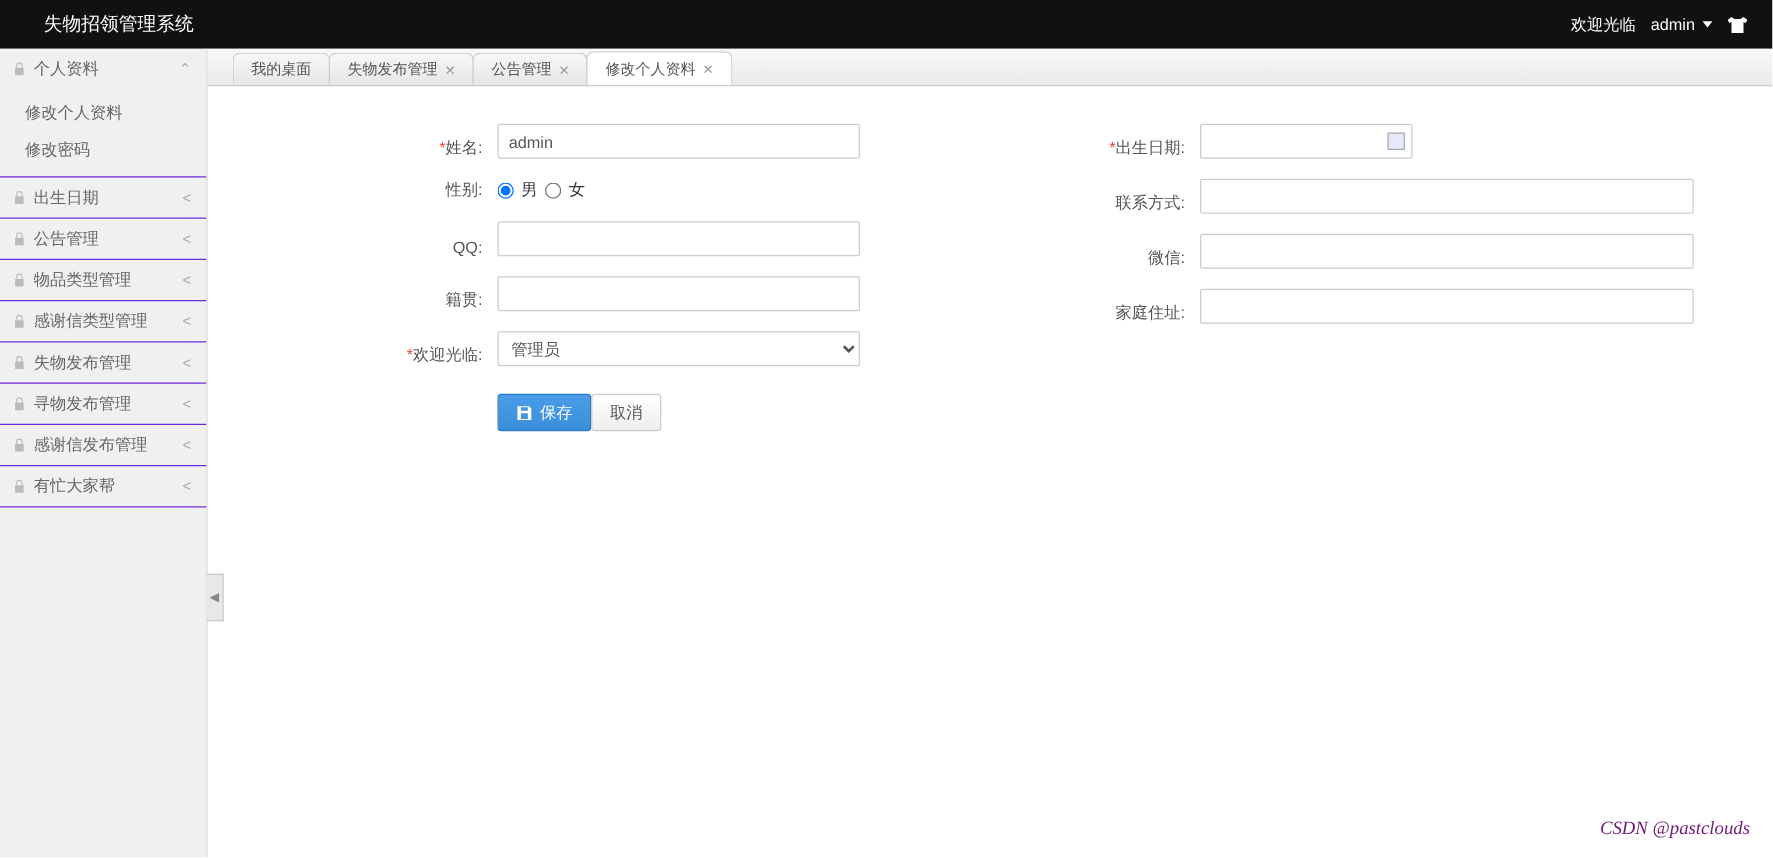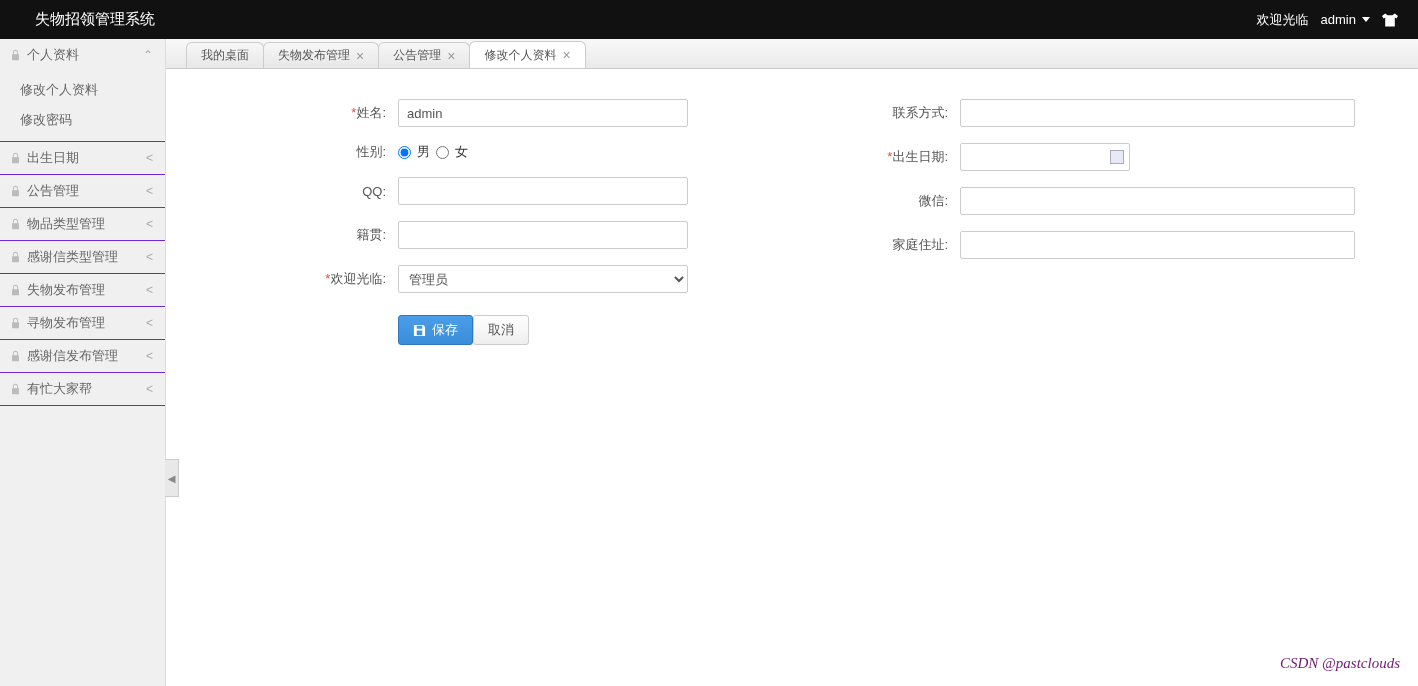--- a/index.html
+++ b/index.html
@@ -28,21 +28,21 @@
     .content { flex: 1; display: flex; flex-direction: column; }
     .tabstrip { height: 30px; background: linear-gradient(#f8f8f8,#eaeaea); border-bottom: 1px solid #ccc; display: flex; align-items: flex-end; padding-left: 20px; gap: 0; }
     .tab { height: 26px; padding: 0 14px; display: flex; align-items: center; gap: 6px; background: linear-gradient(#f7f7f7,#e7e7e7); border: 1px solid #ccc; border-bottom: none; border-radius: 6px 6px 0 0; color: #555; font-size: 12px; margin-right: -1px; cursor:pointer; position:relative; }
     .tab.active { background: #fff; height: 27px; z-index: 2; }
     .tab-close { color: #999; cursor: pointer; font-size: 14px; line-height: 1; }
     
     .form-area { flex: 1; padding: 30px 40px 0 40px; display: flex; gap: 90px; }
     .col { display: flex; flex-direction: column; gap: 16px; }
     .col-left { margin-left: 60px; }
     .col-right { margin-left: 50px; }
-    .frow { display: flex; align-items: center; gap: 12px; }
+    .frow { display: flex; align-items: flex-end; gap: 12px; }
     .flabel { width: 120px; text-align: right; color: #555; font-size: 13px; }
     .req { color: #e74c3c; }
     .finput { width: 290px; height: 28px; border: 1px solid #ccc; border-radius: 2px; padding: 0 8px; font-size: 13px; color: #555; }
     .cal-icon { position: absolute; right: 6px; top: 50%; transform: translateY(-50%); width: 14px; height: 14px; background:#e6e9f7; border:1px solid #aab; }
     .radios { display: flex; align-items: center; gap: 6px; font-size: 13px; color:#333; }
     .fselect { width: 290px; height: 28px; border: 1px solid #ccc; border-radius: 2px; padding: 0 6px; font-size: 13px; color: #555; background:#fff; }
     
     .btn-row { display: flex; margin-top: 6px; margin-left: 132px; }
     .btn { height: 30px; padding: 0 14px; border-radius: 3px; border: 1px solid #ccc; background: linear-gradient(#fff,#eee); cursor: pointer; display: inline-flex; align-items: center; gap: 6px; font-size: 13px; color:#555; }
     .btn.primary { background: linear-gradient(#4a9de8,#3a8dd8); border-color: #2f78bc; color: #fff; }
@@ -230,31 +230,31 @@
                 <path d="M1 1h10l2 2v10H1zm3 1v3h6V2zm0 5v5h6V7z"></path>
               </svg>
             <span>保存</span>
           </button>
           <button class="btn">取消</button>
         </div>
       </div>
 
       <div class="col col-right">
         <div class="frow">
-          <div class="flabel">联系方式:</div>
-          <input class="finput" style="width: 395px;" value="">
-        </div>
-        <div class="frow">
           <div class="flabel"><span class="req">*</span><span>出生日期:</span></div>
           <div style="width:170px;position:relative">
             <input class="finput" style="width: 170px;" value="">
             <span class="cal-icon"></span>
           </div>
         </div>
         <div class="frow">
+          <div class="flabel">联系方式:</div>
+          <input class="finput" style="width: 395px;" value="">
+        </div>
+        <div class="frow">
           <div class="flabel">微信:</div>
           <input class="finput" style="width: 395px;" value="">
         </div>
         <div class="frow">
           <div class="flabel">家庭住址:</div>
           <input class="finput" style="width: 395px;" value="">
         </div>
       </div>
     </div>
   </div>

